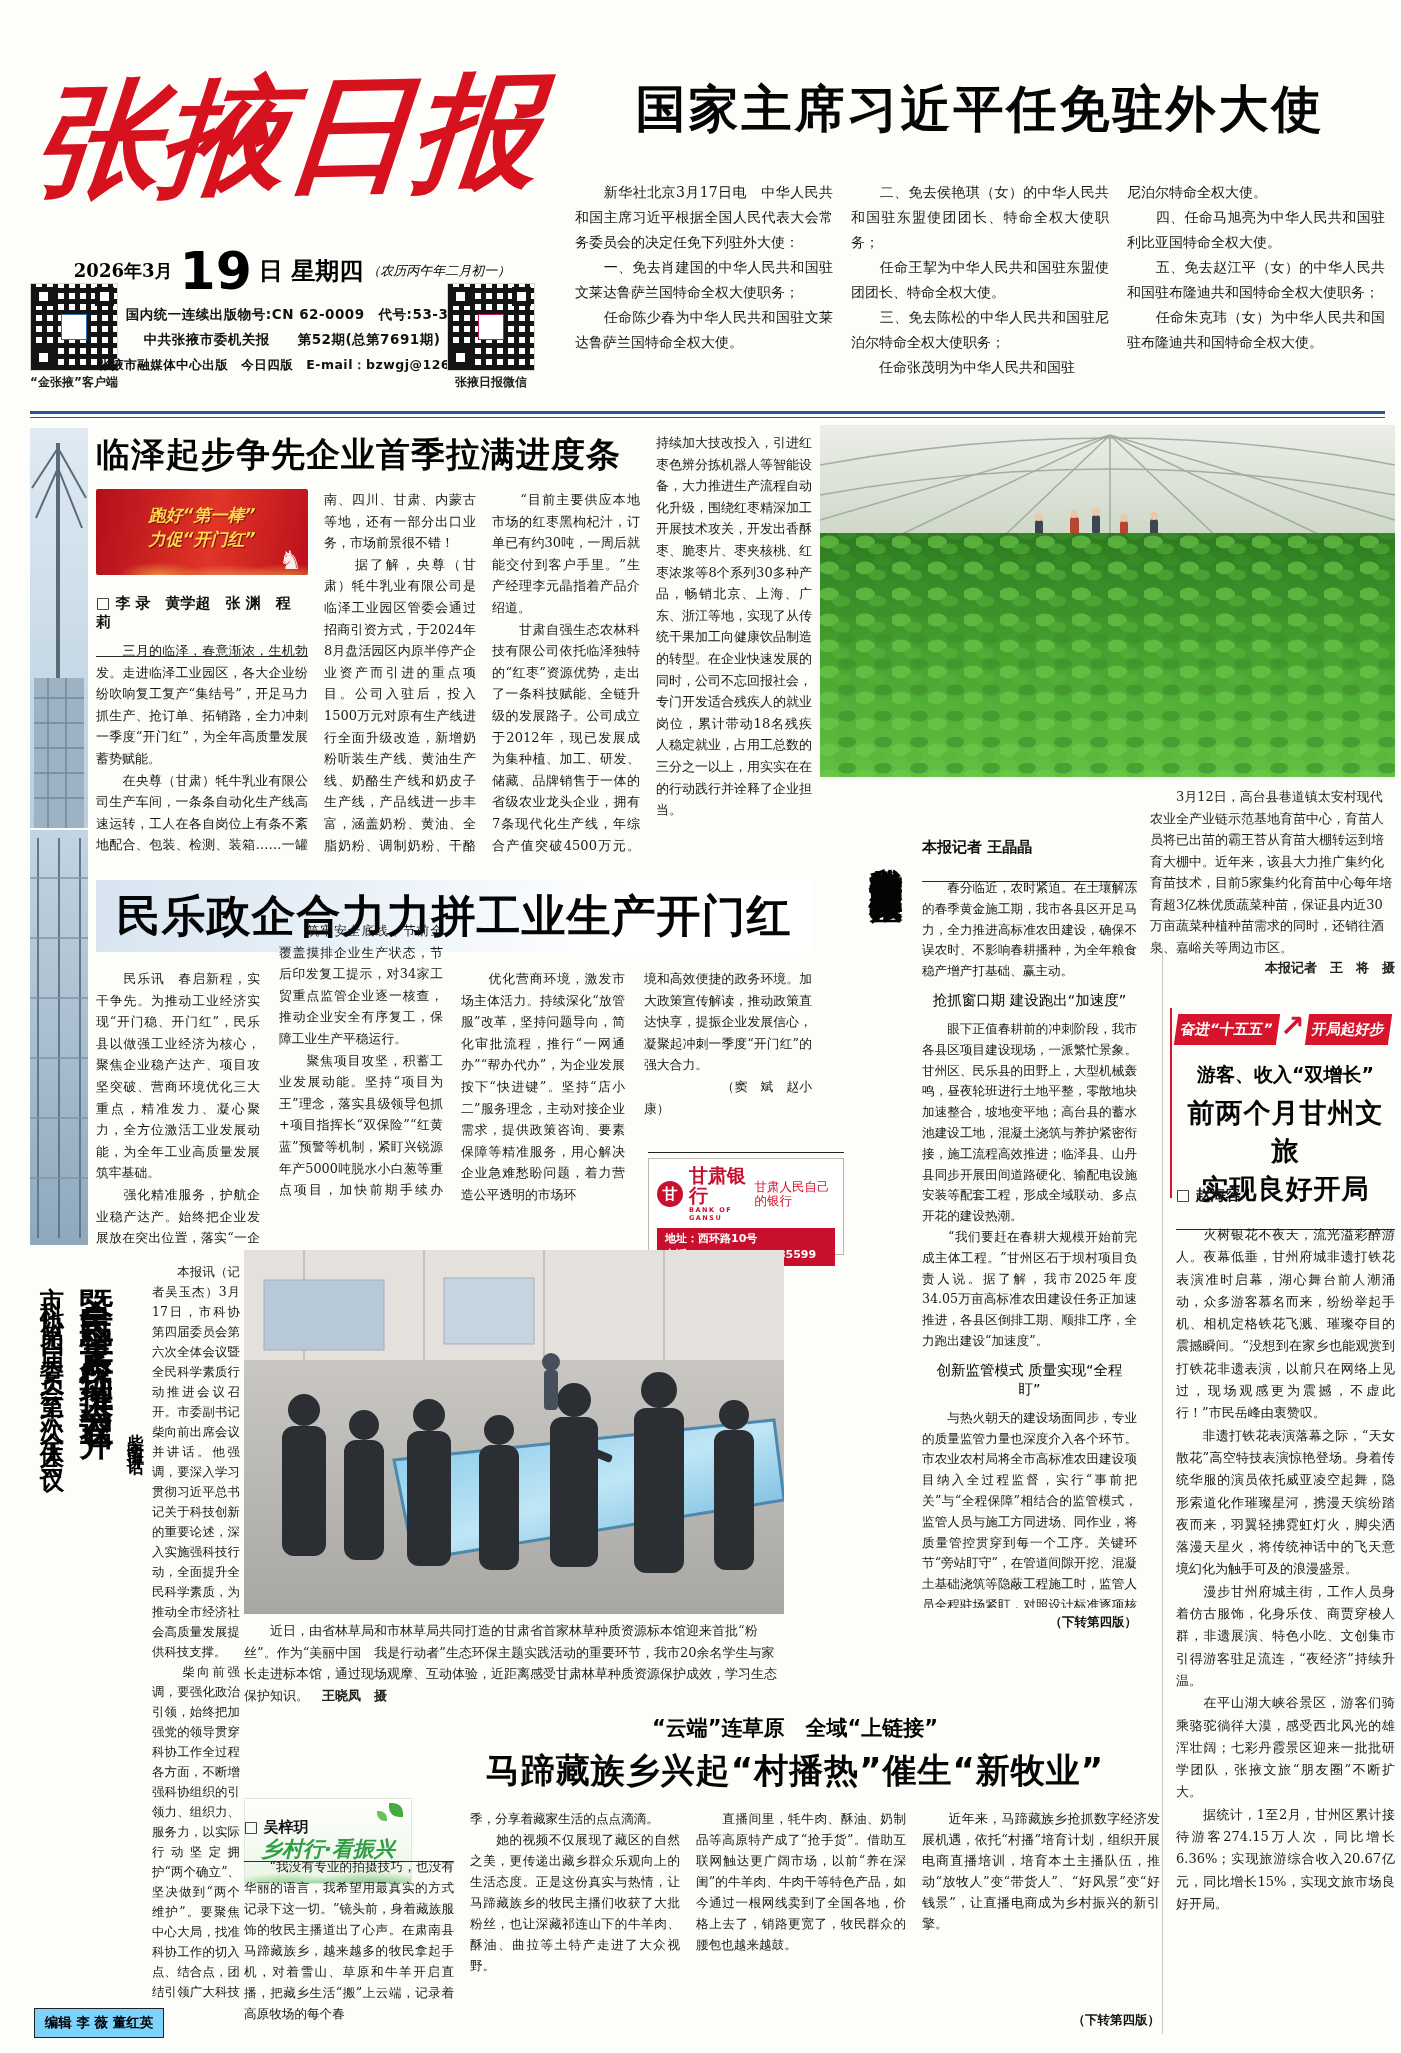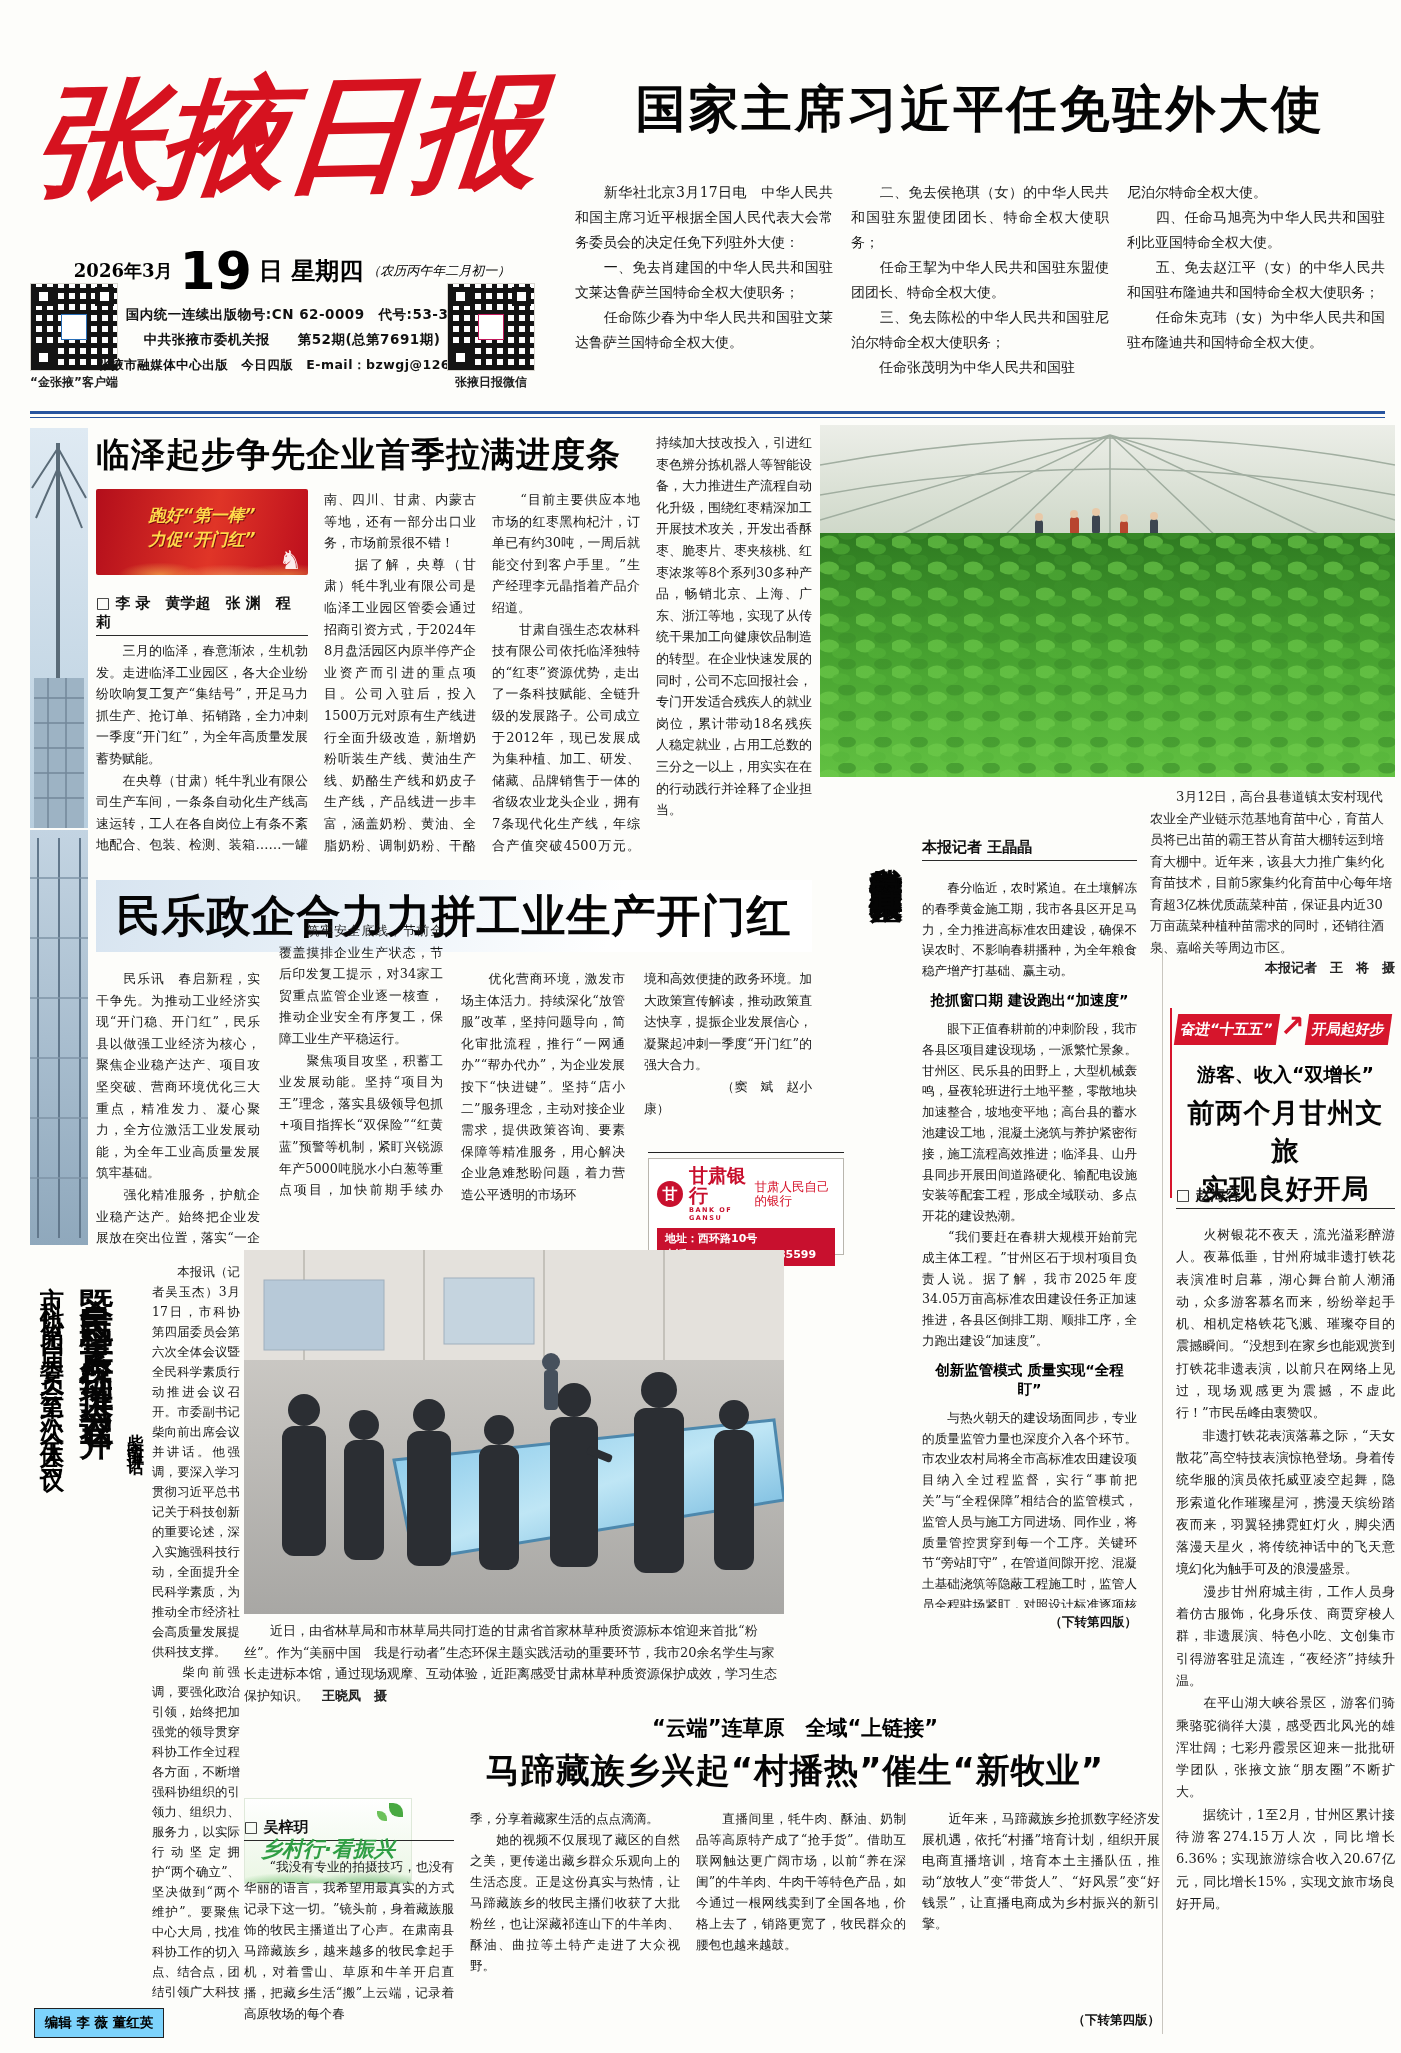--- a/index.html
+++ b/index.html
@@ -5,30 +5,30 @@
   *{box-sizing:border-box;margin:0;padding:0}
   html,body{background:#efede8}
   body{font-family:"DejaVu Sans","Liberation Sans",sans-serif}
   #page{position:relative;width:1401px;height:2053px;margin:0 auto;background:#fdfdfa;overflow:hidden}
   .abs{position:absolute}
   .serif{font-family:"DejaVu Serif","Liberation Serif",serif}
   .sans{font-family:"DejaVu Sans","Liberation Sans",sans-serif}
   .bt{font-size:13px;line-height:21.6px;text-align:justify;white-space:pre-line;color:#171717;overflow:hidden;font-family:"DejaVu Serif","Liberation Serif",serif}
   .hl{font-weight:900;color:#050505;letter-spacing:1px;font-family:"DejaVu Sans","Liberation Sans",sans-serif}
   .vtext{writing-mode:vertical-rl;text-orientation:upright}
-  .byline{font-size:15px;font-weight:700;color:#111;border-bottom:1.5px solid #2a2a2a;padding-bottom:3px}
+  .byline{font-size:15px;font-weight:700;color:#111;border-bottom:1.5px solid #2a2a2a;padding-bottom:24px}
   .center{text-align:center}
   .qr{background:#fff;border:1px solid #d8d5ce;position:relative;background-image:repeating-linear-gradient(0deg,#141414 0 5px,transparent 5px 11px),repeating-linear-gradient(90deg,#141414 0 5px,transparent 5px 11px)}
   .qr i{position:absolute;width:19px;height:19px;border:5px solid #141414;background:#fff}
   .qr i.c1{left:3px;top:3px}.qr i.c2{right:3px;top:3px}.qr i.c3{left:3px;bottom:3px}
   .qr b{position:absolute;left:30px;top:30px;right:30px;bottom:30px;background:#fff;border:1px solid #999}
   .qrlabel{font-size:12px;color:#222;text-align:center;font-weight:700}
   .brand{font-family:"DejaVu Serif","Liberation Serif",serif;font-style:italic;font-weight:700;color:#d6121f;font-size:126px;line-height:190px;letter-spacing:0px;transform:skewX(-6deg) rotate(-1.2deg);white-space:nowrap}
   .publine{font-size:13.5px;font-weight:700;color:#111;text-align:center;letter-spacing:.5px;font-family:"DejaVu Sans","Liberation Sans",sans-serif}
-  .subhead{font-size:14.5px;font-weight:700;text-align:center;margin:9px 4px;color:#000;font-family:"DejaVu Sans","Liberation Sans",sans-serif}
+  .subhead{font-size:14.5px;font-weight:400;text-align:center;margin:9px 4px;color:#000;font-family:"DejaVu Sans","Liberation Sans",sans-serif}
   .redbanner{background:linear-gradient(100deg,#b30e1b,#e03527 55%,#bd0f1d);border-radius:2px;position:relative;overflow:hidden}
   .redbanner .waves{position:absolute;left:0;right:0;bottom:0;height:34px;background:radial-gradient(60px 18px at 30% 100%,rgba(255,215,90,.55),transparent 70%),radial-gradient(80px 20px at 62% 110%,rgba(255,230,130,.5),transparent 70%),radial-gradient(70px 16px at 90% 100%,rgba(255,215,90,.45),transparent 70%)}
   .redbanner .txt{position:relative;color:#ffd94a;font-weight:800;font-style:italic;font-size:17px;line-height:24px;text-align:center;padding-top:14px;text-shadow:1px 1px 0 #7a0a12;white-space:pre-line}
   .horse{position:absolute;right:6px;bottom:2px;color:rgba(255,255,255,.92);font-size:26px;line-height:26px}
   .minleband{background:linear-gradient(105deg,#d7e4f0 0%,#e9f1f8 35%,#ffffff 72%);display:flex;align-items:center;justify-content:center}
   .bankad{border:1px solid #b9b6ae;background:#fff;padding:7px 8px 6px}
   .bankrow{display:flex;align-items:center;gap:6px}
   .banklogo{width:26px;height:26px;border-radius:50%;background:#c8102e;color:#fff;font-size:15px;font-weight:900;display:flex;align-items:center;justify-content:center;flex:0 0 auto}
   .bankname{color:#c8102e;font-weight:900;font-size:19px;line-height:19px;font-family:"DejaVu Serif","Liberation Serif",serif}
   .banken{display:block;color:#c8102e;font-size:6.5px;letter-spacing:1.5px;font-weight:700}

